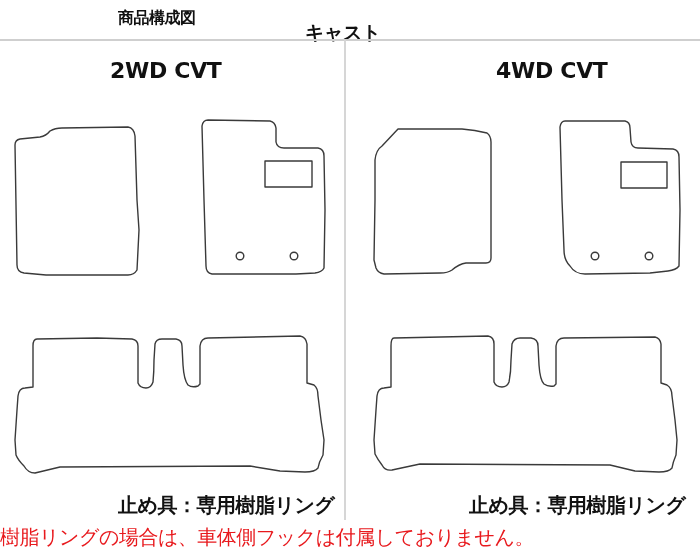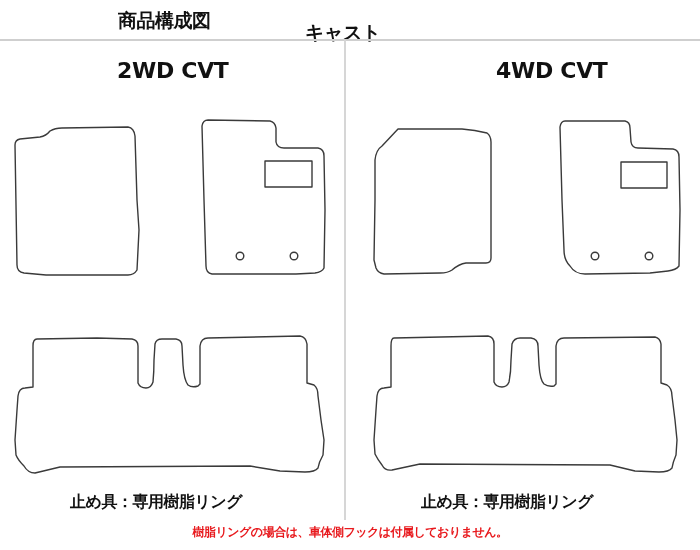--- a/index.html
+++ b/index.html
@@ -1,30 +1,30 @@
 <!DOCTYPE html>
 <html><head>
 <meta charset="utf-8">
 <style>
   html, body { margin: 0; padding: 0; background: #ffffff; }
   body { width: 700px; height: 550px; position: relative; overflow: hidden;
          font-family: "DejaVu Sans", "Liberation Sans", sans-serif; color: #111; }
-  .title-left { position: absolute; left: 118px; top: 8px; font-size: 19px; font-weight: bold; letter-spacing: -0.5px; }
+  .title-left { position: absolute; left: 118px; top: 8px; font-size: 16px; font-weight: bold; letter-spacing: -0.5px; }
   .title-right { position: absolute; left: 305px; top: 20px; font-size: 19px; font-weight: bold; letter-spacing: -0.5px; }
   .hline { position: absolute; left: 0; top: 39px; width: 700px; height: 2px; background: #cfcfcf; }
   .vline { position: absolute; left: 344px; top: 40px; width: 2px; height: 480px; background: #d6d6d6; }
   .section-title { position: absolute; top: 58px; font-size: 22px; font-weight: bold; letter-spacing: -0.3px; }
-  .st-left { left: 117px; }
+  .st-left { left: 110px; }
   .st-right { left: 452px; margin-left: 44px; }
   svg.mats { position: absolute; left: 0; top: 0; }
-  .fastener { position: absolute; top: 492px; font-size: 16px; font-weight: bold; letter-spacing: -0.5px; }
+  .fastener { position: absolute; top: 492px; font-size: 20px; font-weight: bold; letter-spacing: -0.5px; margin-left: 48px; }
   .f-left { left: 70px; }
   .f-right { left: 421px; }
-  .notice { position: absolute; left: 0; width: 700px; top: 524px; text-align: center;
-            font-size: 12px; font-weight: bold; letter-spacing: -0.5px; }
+  .notice { position: absolute; left: 0; width: 700px; top: 524px; text-align: left;
+            font-size: 20px; font-weight: normal; letter-spacing: -0.5px; }
 </style>
 </head>
 <body>
 
 <div class="title-left">商品構成図</div>
 <div class="title-right">キャスト</div>
 <div class="hline"></div>
 <div class="vline"></div>
 
 <div class="section-title st-left">2WD CVT</div>

